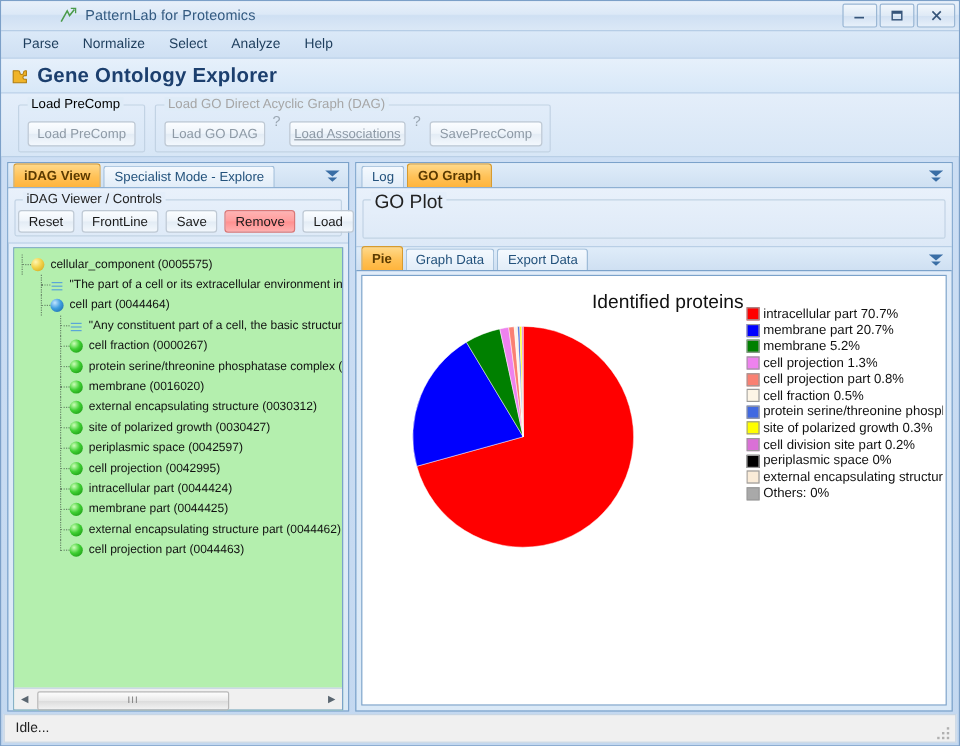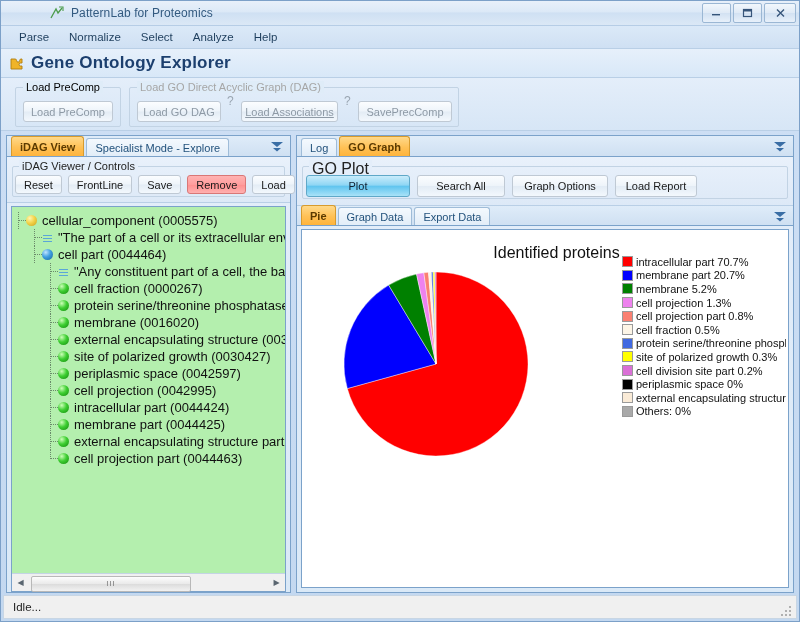--- a/index.html
+++ b/index.html
@@ -161,21 +161,21 @@
     flex:1 1 auto;margin:3px 4px 0 4px;border:1px solid #7ba2ca;
     background:#b6f0b0;display:flex;flex-direction:column;min-height:0;
     box-sizing:border-box;
   }
   #tree{
     flex:1 1 auto;overflow:hidden;background:#b4efae;
     padding:5px 0 0 4px;position:relative;
   }
   .tnode{
     display:flex;align-items:center;height:17px;white-space:nowrap;
-    font-size:13px;color:#111;position:relative;
+    font-size:10px;color:#111;position:relative;
   }
   .tnode .ind{flex:0 0 auto;height:17px;position:relative;}
   .bullet{
     width:11px;height:11px;border-radius:50%;flex:0 0 11px;margin-right:5px;
     position:relative;
   }
   .bullet.yellow{background:radial-gradient(circle at 34% 30%,#fff6b0 0%,#f3d34a 45%,#c9a01a 100%);}
   .bullet.blue{background:radial-gradient(circle at 34% 30%,#bfe4ff 0%,#3f9ee0 45%,#15639c 100%);}
   .bullet.green{background:radial-gradient(circle at 34% 30%,#ccffb8 0%,#3fcf33 45%,#108a0a 100%);}
   .noteicon{
@@ -524,26 +524,20 @@
           <svg width="14" height="13" viewBox="0 0 14 13">
             <path d="M1 2 h12 l-6 5 z" fill="#3a6ea5"></path>
             <path d="M3 8 h8 l-4 3.5 z" fill="#3a6ea5"></path>
           </svg>
         </span>
       </div>
 
       <div id="goplot-group">
         <div class="go-gb">
           <span class="gb-label">GO Plot</span>
-        </div>
-        <div id="go-buttons">
-          <div class="btn primary" style="width:104px;">Plot</div>
-          <div class="btn enabled" style="width:88px;">Search All</div>
-          <div class="btn enabled" style="width:96px;">Graph Options</div>
-          <div class="btn enabled" style="width:82px;">Load Report</div>
         </div>
       </div>
 
       <div id="inner-tabs">
         <div class="tab active plain">Pie</div>
         <div class="tab">Graph Data</div>
         <div class="tab">Export Data</div>
         <span class="collapse-arrow">
           <svg width="14" height="13" viewBox="0 0 14 13">
             <path d="M1 2 h12 l-6 5 z" fill="#3a6ea5"></path>

